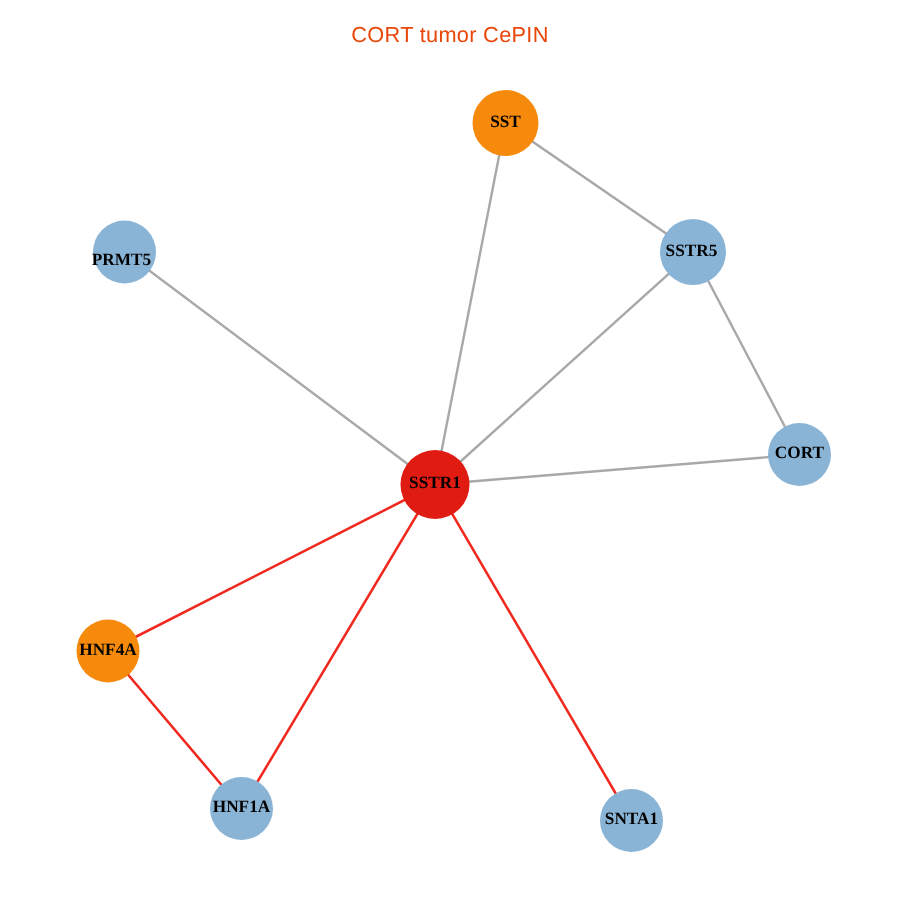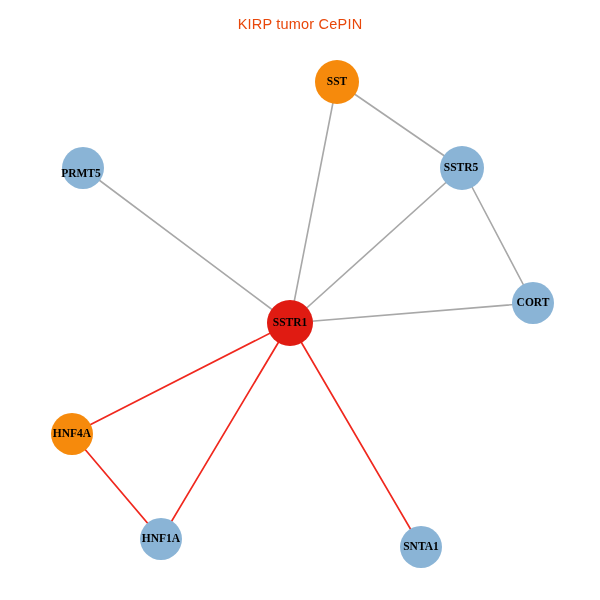--- a/index.html
+++ b/index.html
@@ -48,21 +48,21 @@
     fill: #000000;
     paint-order: stroke;
     dominant-baseline: middle;
   }
 </style>
 </head>
 <body>
 
 <div id="canvas">
 
-  <div id="title">KIRP tumor CePIN</div>
+  <div id="title">CORT tumor CePIN</div>
 
   <svg id="graph" viewBox="0 0 600 600">
     <g id="edges-layer">
         <line x1="337" y1="82" x2="462" y2="168" stroke="#a8a8a8" stroke-width="1.6" class="edge-line"></line>
         <line x1="337" y1="82" x2="290" y2="323" stroke="#a8a8a8" stroke-width="1.6" class="edge-line"></line>
         <line x1="462" y1="168" x2="290" y2="323" stroke="#a8a8a8" stroke-width="1.6" class="edge-line"></line>
         <line x1="462" y1="168" x2="533" y2="303" stroke="#a8a8a8" stroke-width="1.6" class="edge-line"></line>
         <line x1="533" y1="303" x2="290" y2="323" stroke="#a8a8a8" stroke-width="1.6" class="edge-line"></line>
         <line x1="83" y1="168" x2="290" y2="323" stroke="#a8a8a8" stroke-width="1.6" class="edge-line"></line>
         <line x1="290" y1="323" x2="72" y2="434" stroke="#f0281e" stroke-width="1.7" class="edge-line"></line>

